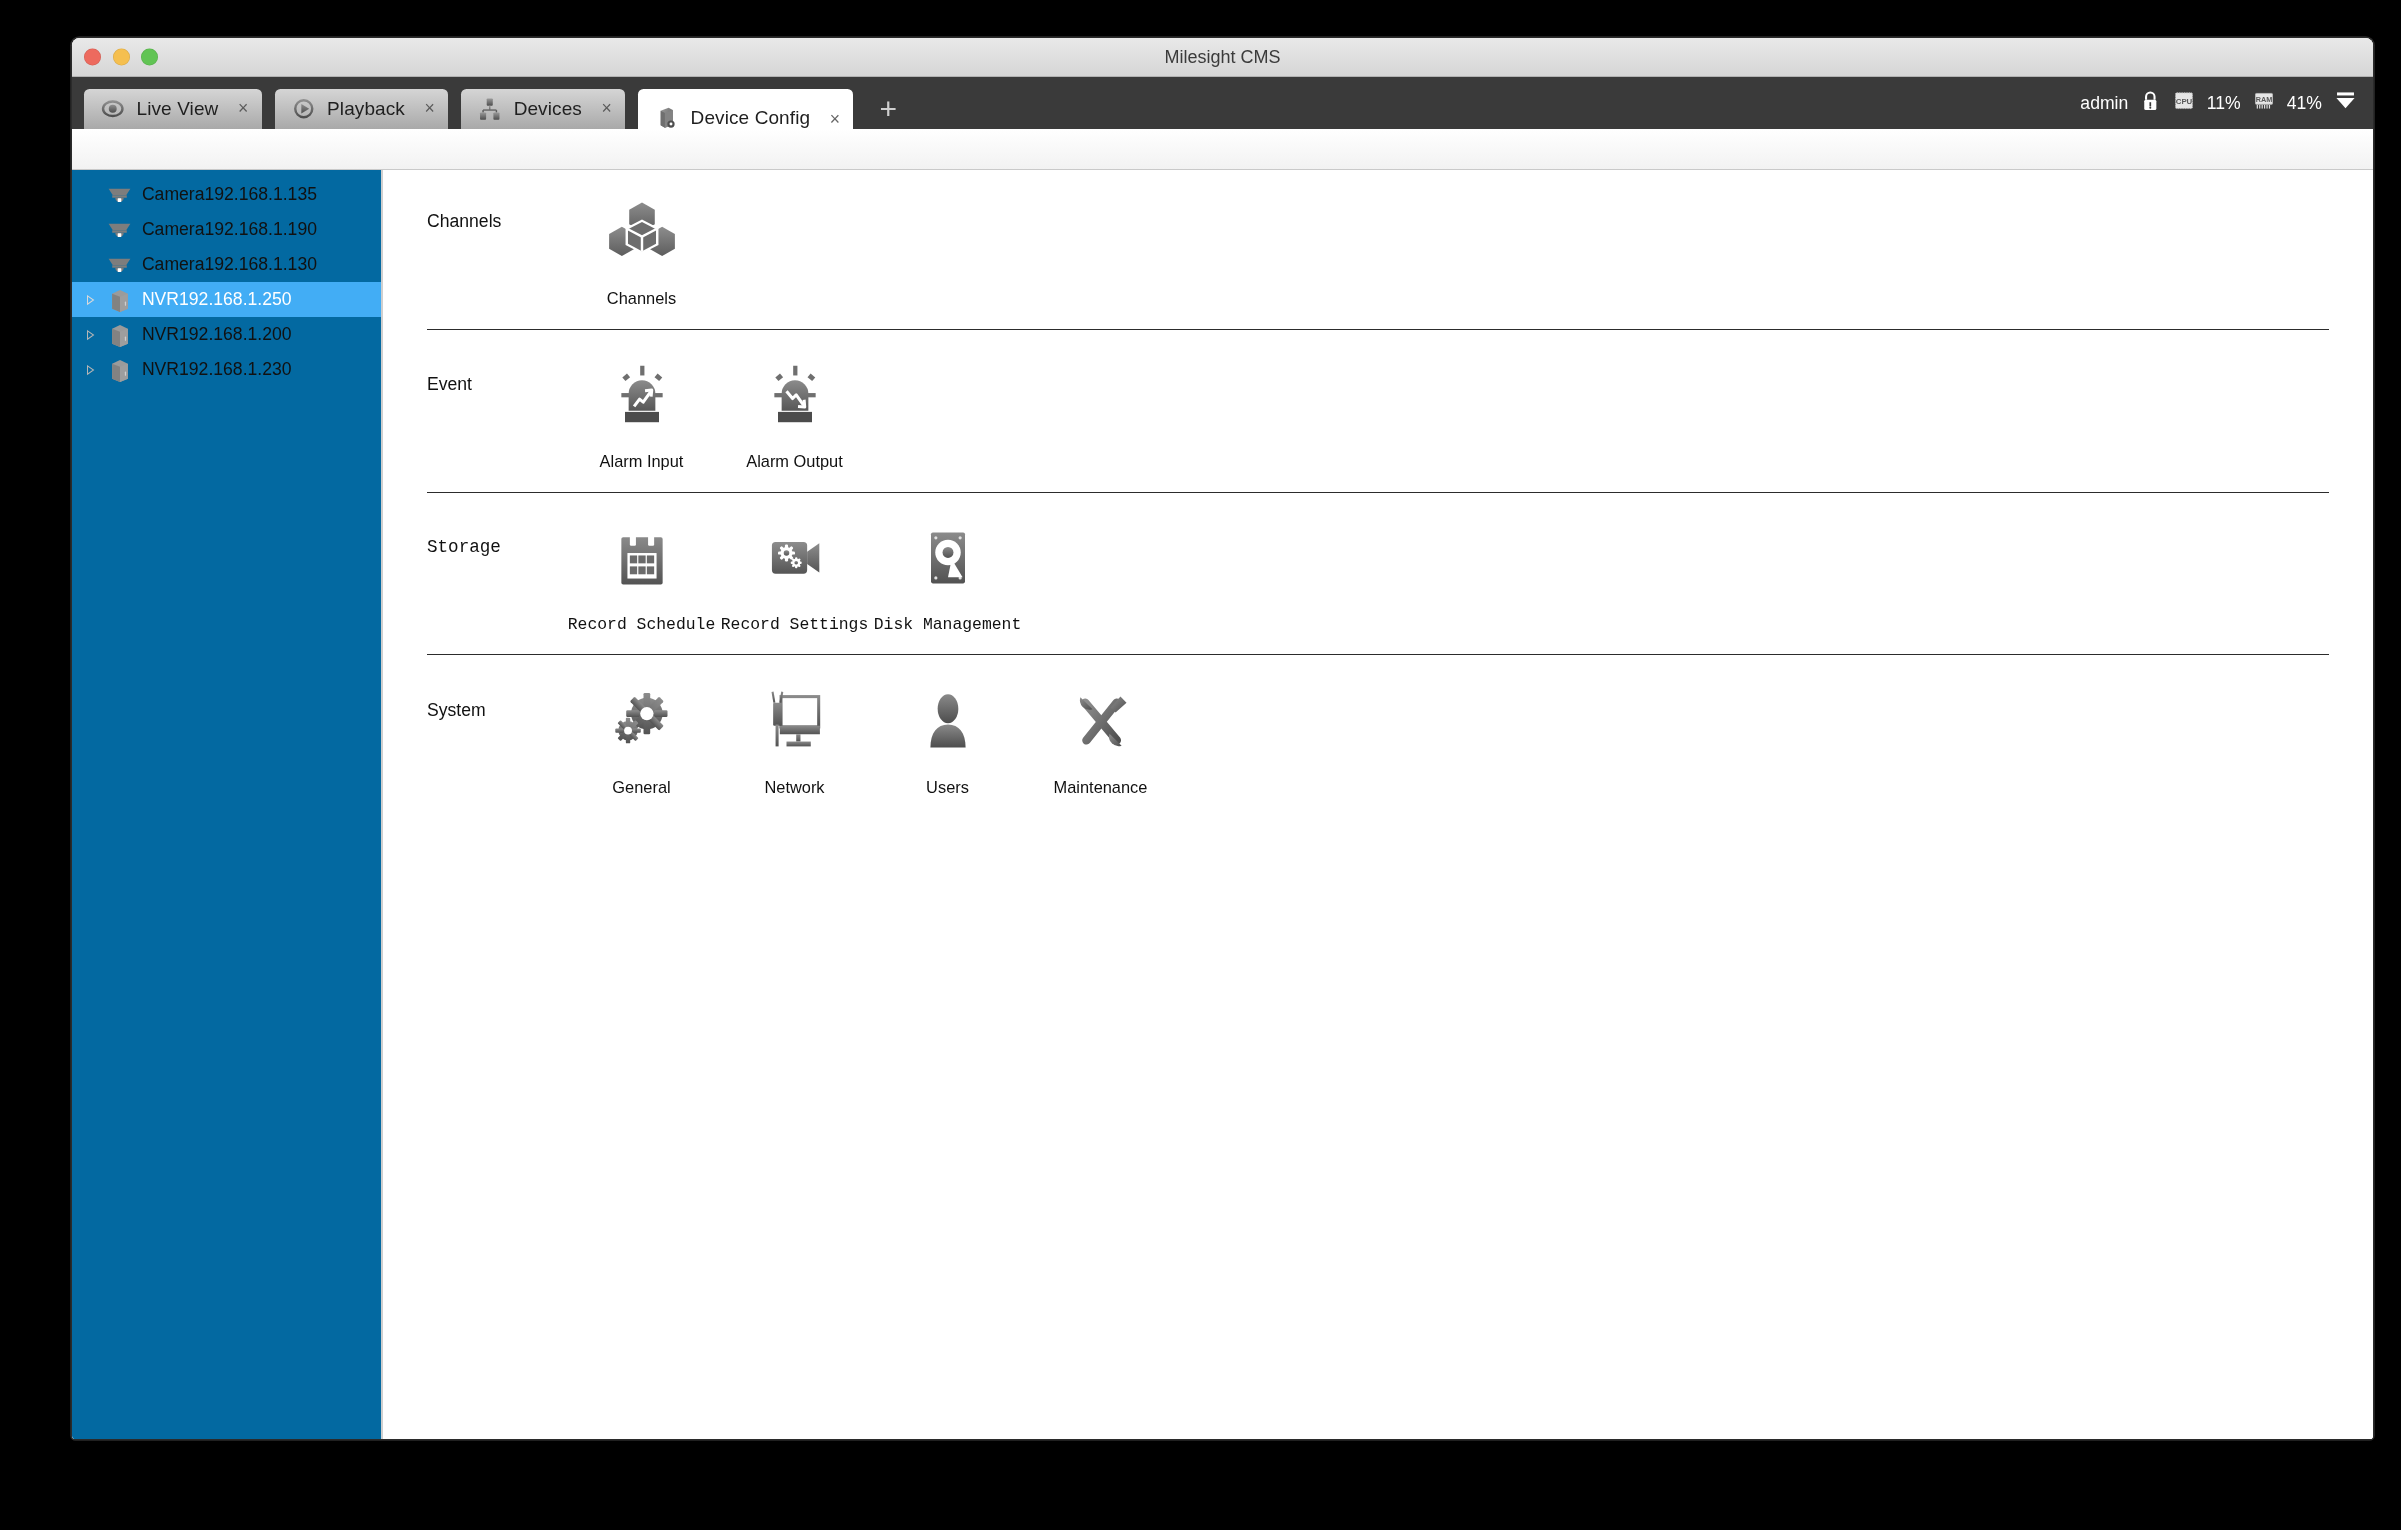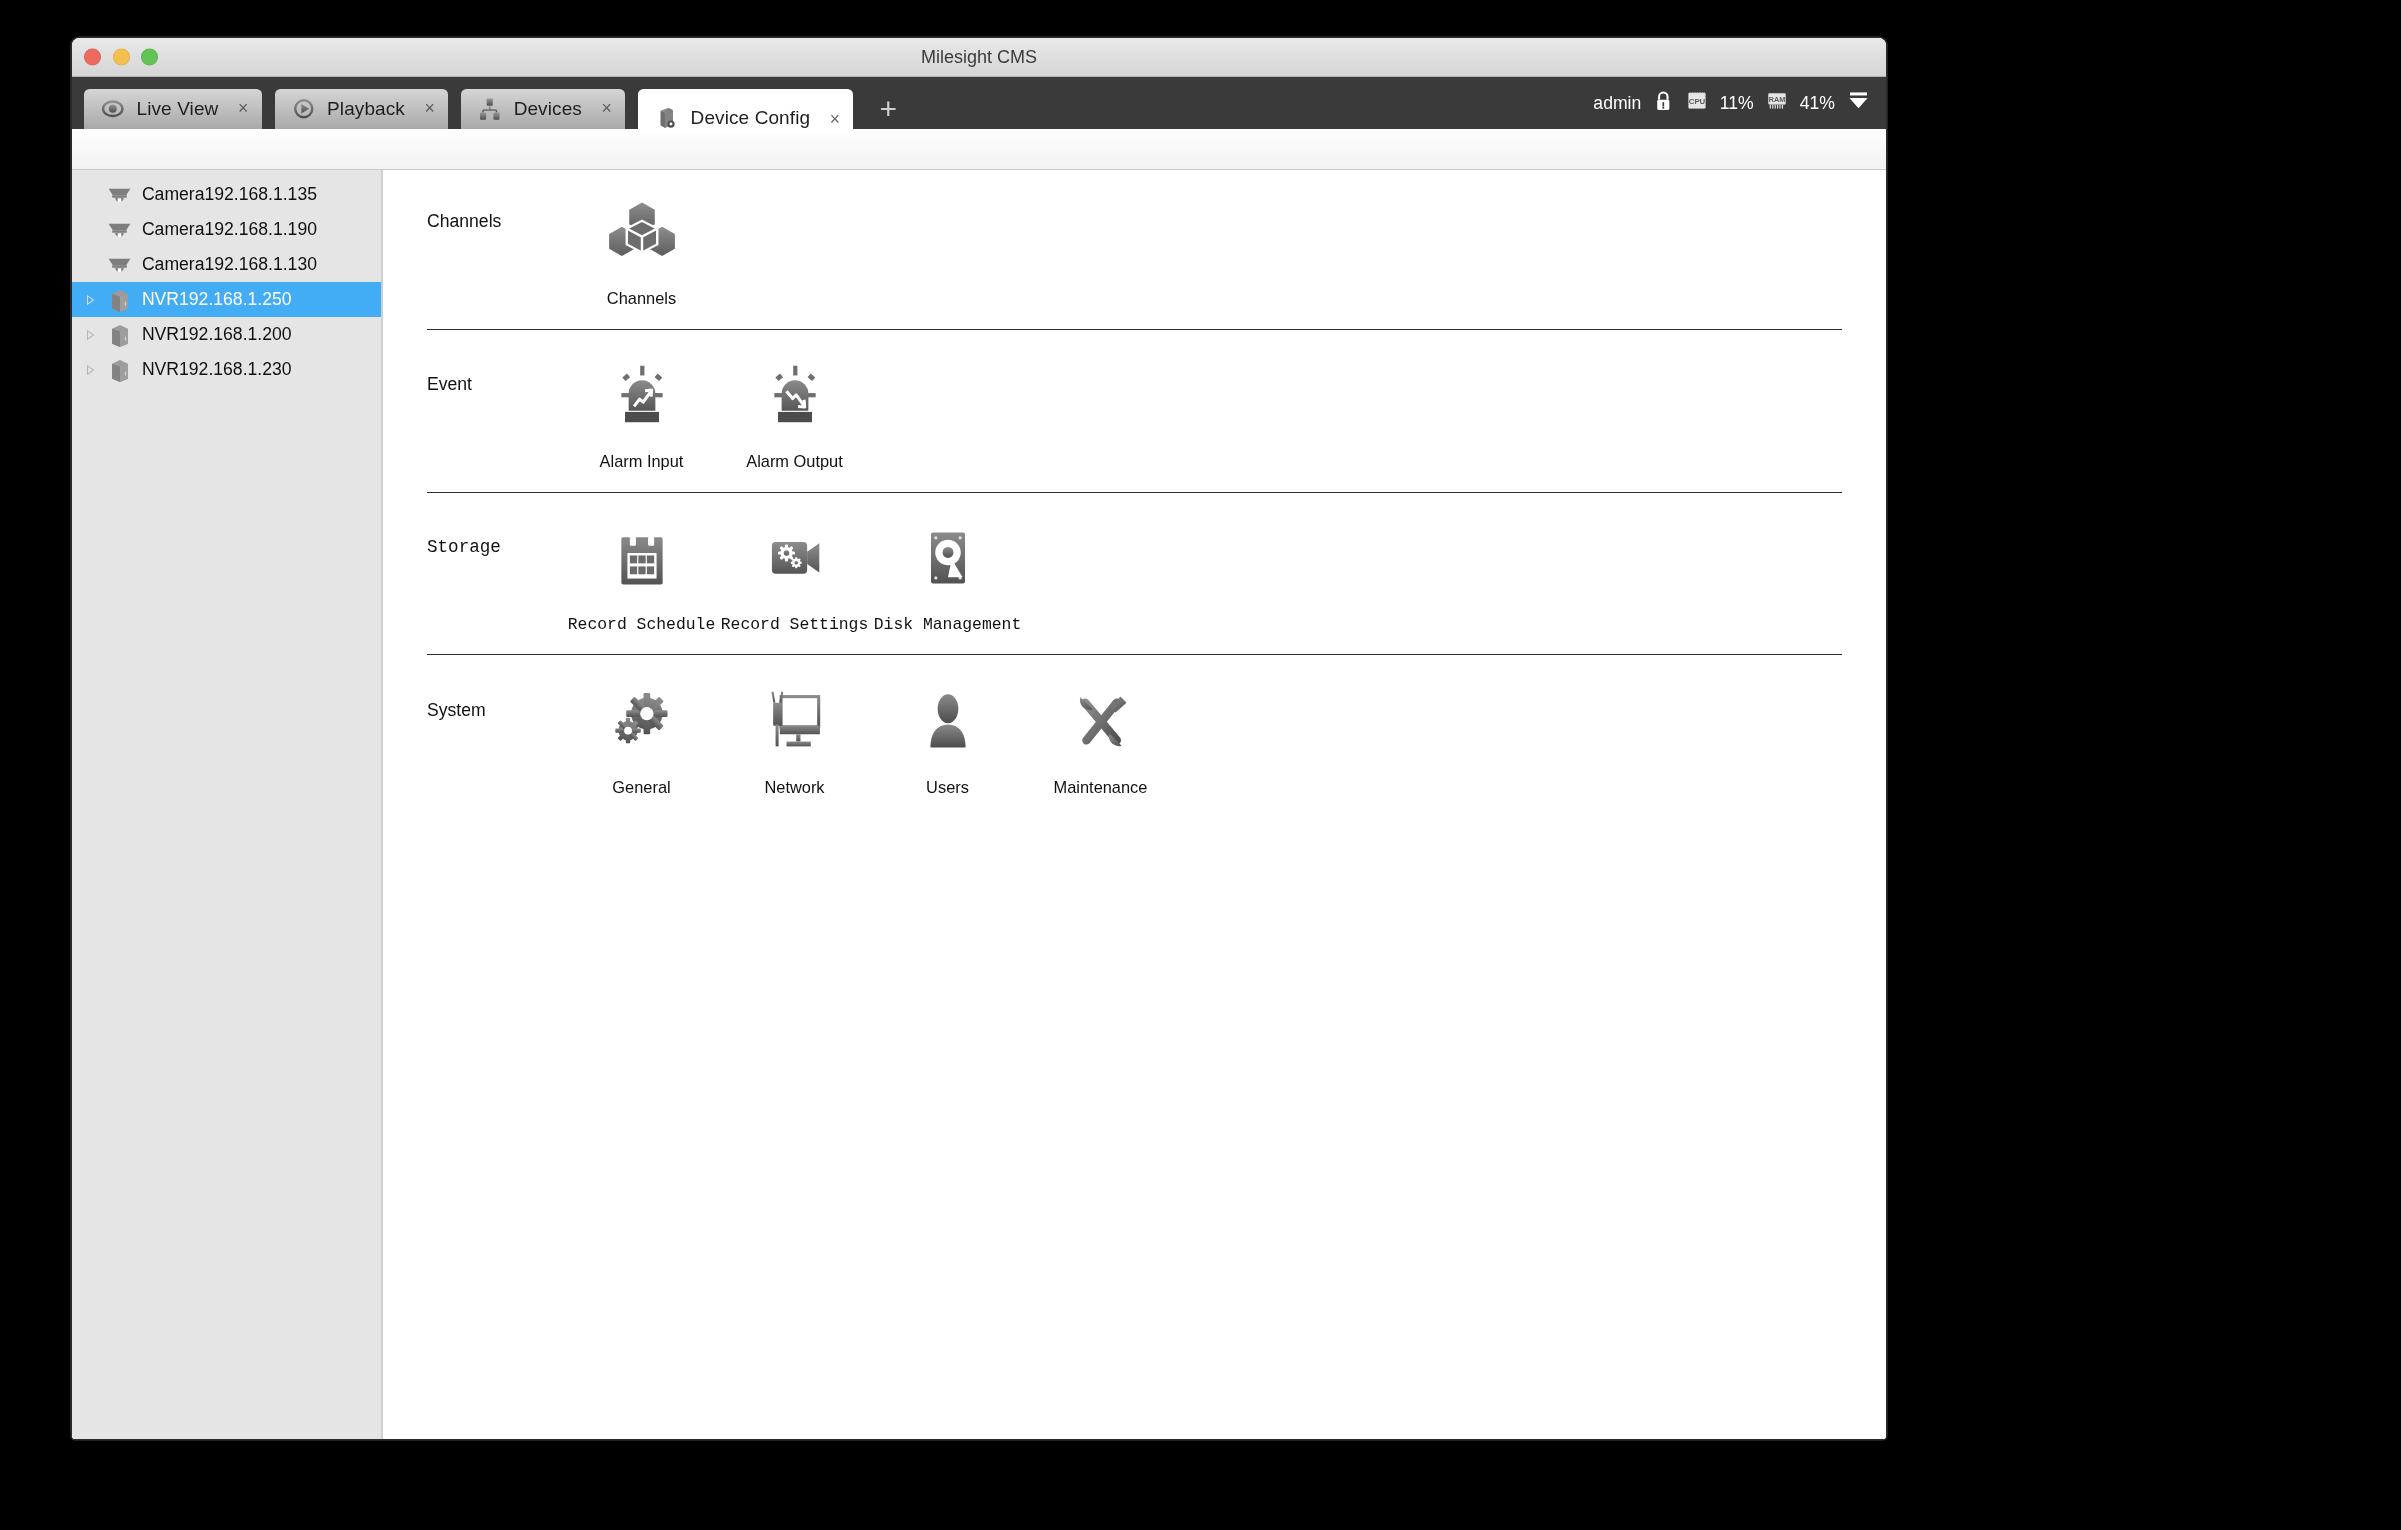--- a/index.html
+++ b/index.html
@@ -1,20 +1,20 @@
 <!DOCTYPE html>
 <html style="font-size:9.7px"><head>
 <meta charset="utf-8">
 <style>
   html,body{margin:0;padding:0;background:#000;}
   body{width:2401px;height:1530px;overflow:hidden;font-family:"Liberation Sans","DejaVu Sans",sans-serif;}
 
   
   #window{
-    position:absolute;left:72px;top:38px;width:1814px;height:1401px;
+    position:absolute;left:72px;top:38px;width:2301px;height:1401px;
     background:#fff;border-radius:7.3px 7.3px 3.6px 3.6px;overflow:hidden;
     box-shadow:0 0 0 1.8px #2b2b2b;
   }
 
   
   #titlebar{
     position:relative;height:38px;
     background:linear-gradient(180deg,#e9e9e9 0%,#d6d6d6 100%);
     border-bottom:0.6px solid #b2b2b2;
   }
@@ -58,21 +58,21 @@
   .sb-ico{display:block;}
 
   
   #toolbar{
     height:40px;background:linear-gradient(180deg,#ffffff 0%,#f2f2f2 100%);
     border-bottom:0.6px solid #c9c9c9;
   }
 
   
   #body{position:relative;height:1271px;background:#fff;display:flex;}
-  #sidebar{width:311px;flex:0 0 311px;background:#e5e5e5;border-right:2.4px solid #cfcfcf;padding-top:7.3px;box-sizing:border-box;}
+  #sidebar{width:311px;flex:0 0 311px;background:#0369a1;border-right:2.4px solid #cfcfcf;padding-top:7.3px;box-sizing:border-box;}
   .tree-row{
     height:35px;display:flex;align-items:center;padding-left:4.9px;box-sizing:border-box;
     font-size:17.6px;color:#111;
   }
   .tree-row.selected{background:#42adf5;color:#fff;}
   .twisty{width:27px;flex:0 0 27px;display:flex;align-items:center;justify-content:center;}
   .twisty.empty{visibility:hidden;}
   .twisty svg{display:block;}
   .dev-ico{width:32px;flex:0 0 32px;display:flex;align-items:center;justify-content:center;margin-right:6px;}
   .dev-ico svg{display:block;}

